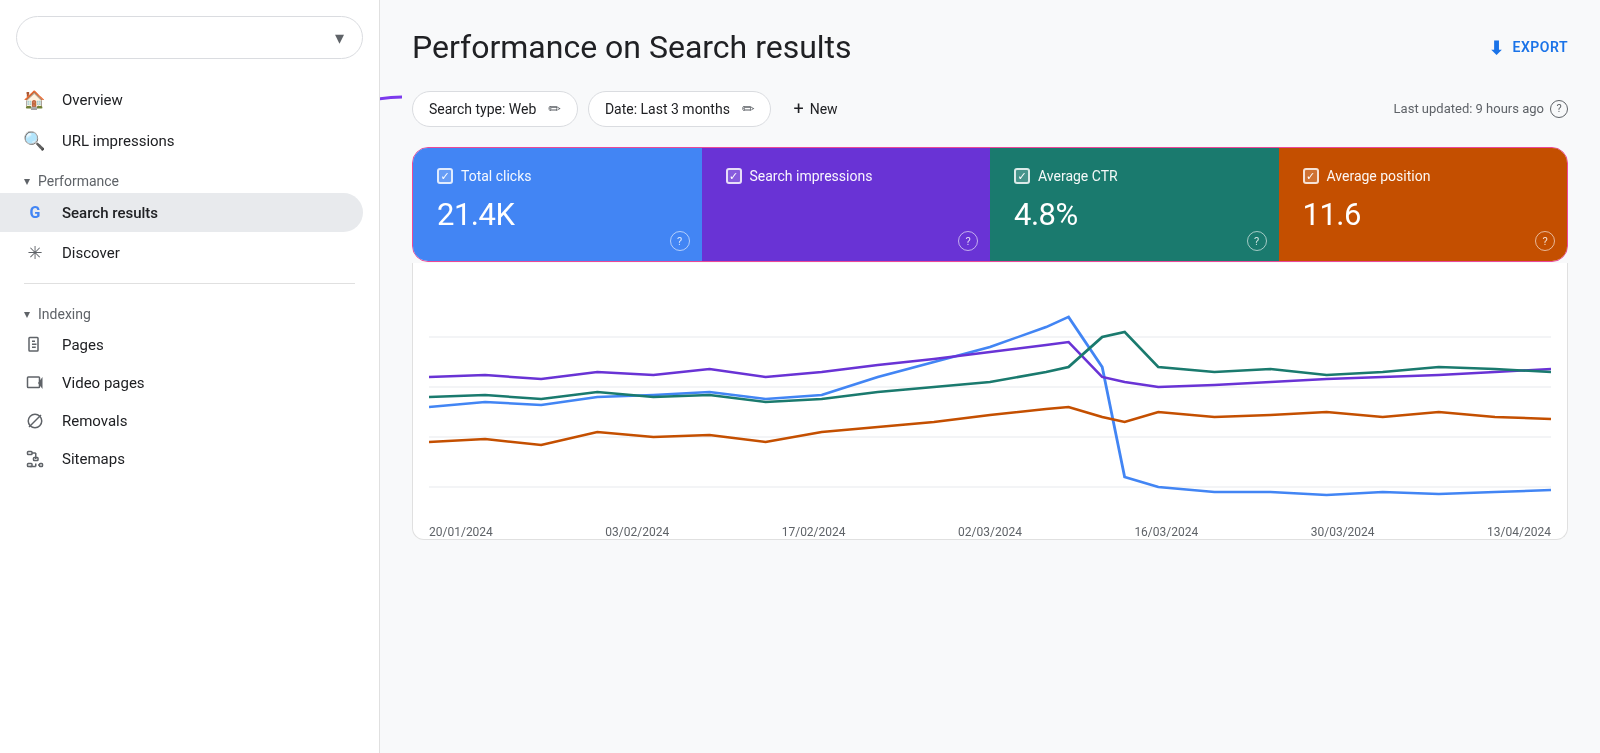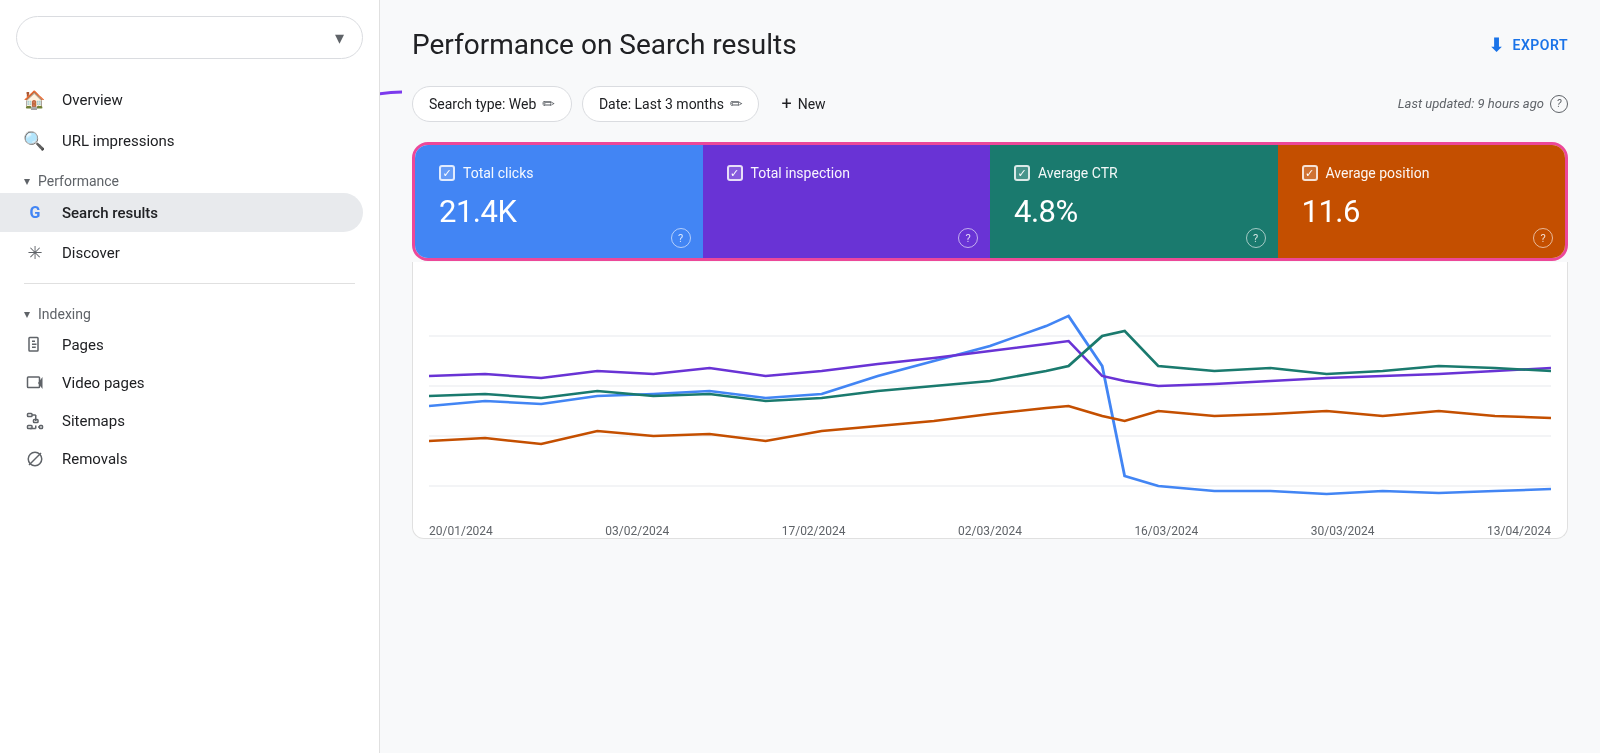--- a/index.html
+++ b/index.html
@@ -92,21 +92,21 @@
       overflow-y: auto;
       background: #f8f9fa;
     }
     .main-header {
       display: flex;
       align-items: center;
       justify-content: space-between;
       margin-bottom: 24px;
     }
     .main-title {
-      font-size: 28px;
+      font-size: 32px;
       font-weight: 400;
       color: #202124;
     }
     .export-btn {
       display: flex;
       align-items: center;
       gap: 8px;
       font-size: 14px;
       font-weight: 600;
       color: #1a73e8;
@@ -122,21 +122,21 @@
     .filter-bar {
       display: flex;
       align-items: center;
       gap: 10px;
       margin-bottom: 20px;
       flex-wrap: wrap;
     }
     .filter-chip {
       display: flex;
       align-items: center;
-      gap: 6px;
+      gap: 12px;
       border: 1.5px solid #dadce0;
       border-radius: 20px;
       padding: 8px 16px;
       font-size: 14px;
       color: #202124;
       background: #fff;
       cursor: pointer;
     }
     .filter-chip .edit-icon {
       color: #5f6368;
@@ -152,38 +152,37 @@
       padding: 8px 12px;
       border-radius: 20px;
     }
     .last-updated {
       margin-left: auto;
       font-size: 13px;
       color: #5f6368;
       display: flex;
       align-items: center;
       gap: 6px;
-      font-style: italic;
     }
     .info-icon {
       width: 18px;
       height: 18px;
       border-radius: 50%;
       border: 1.5px solid #5f6368;
       display: inline-flex;
       align-items: center;
       justify-content: center;
       font-size: 11px;
       color: #5f6368;
       cursor: pointer;
     }
 
     
     .metrics-wrapper {
-      border: 3px solid #ec4899;
+      border: 1px solid #ec4899;
       border-radius: 16px;
       overflow: hidden;
       display: flex;
       margin-bottom: 4px;
       position: relative;
     }
     .metric-card {
       flex: 1;
       padding: 20px 24px 28px 24px;
       position: relative;
@@ -329,46 +328,46 @@
       <span>Pages</span>
     </div>
     <div class="nav-item">
       <span class="nav-icon">
         <svg width="18" height="18" viewBox="0 0 24 24" fill="none" stroke="#5f6368" stroke-width="2">
             <rect x="2" y="4" width="16" height="14" rx="1"></rect>
             <polygon points="22,4 22,20 16,12" fill="#5f6368" stroke="none"></polygon>
           </svg>
       </span>
       <span>Video pages</span>
+    </div>
+    <div class="nav-item">
+      <span class="nav-icon">
+        <svg width="18" height="18" viewBox="0 0 24 24" fill="none" stroke="#5f6368" stroke-width="2">
+            <circle cx="12" cy="12" r="9"></circle>
+            <line x1="4" y1="20" x2="20" y2="4" stroke="#5f6368" stroke-width="2"></line>
+          </svg>
+      </span>
+      <span>Removals</span>
     </div>
     <div class="nav-item">
       <span class="nav-icon">
         <svg width="18" height="18" viewBox="0 0 24 24" fill="none" stroke="#5f6368" stroke-width="2">
             <rect x="2" y="2" width="6" height="4" rx="1"></rect>
             <rect x="10" y="10" width="6" height="4" rx="1"></rect>
             <rect x="2" y="18" width="6" height="4" rx="1"></rect>
             <rect x="18" y="18" width="4" height="4" rx="1"></rect>
             <line x1="8" y1="4" x2="13" y2="4"></line>
             <line x1="13" y1="4" x2="13" y2="12"></line>
             <line x1="13" y1="18" x2="13" y2="22"></line>
             <line x1="13" y1="22" x2="5" y2="22"></line>
             <line x1="18" y1="20" x2="16" y2="20"></line>
           </svg>
       </span>
       <span>Sitemaps</span>
     </div>
-    <div class="nav-item">
-      <span class="nav-icon">
-        <svg width="18" height="18" viewBox="0 0 24 24" fill="none" stroke="#5f6368" stroke-width="2">
-            <circle cx="12" cy="12" r="9"></circle>
-            <line x1="4" y1="20" x2="20" y2="4" stroke="#5f6368" stroke-width="2"></line>
-          </svg>
-      </span>
-      <span>Removals</span>
-    </div>
   </nav>
 </aside>
 
 <main class="main">
 
   <div class="main-header">
     <h1 class="main-title">Performance on Search results</h1>
     <div class="export-btn">
       <span class="export-icon">⬇</span>
       <span>EXPORT</span>
@@ -402,21 +401,21 @@
           <div class="metric-checkbox"></div>
           <span class="metric-label">Total clicks</span>
         </div>
         <div class="metric-value">21.4K</div>
         <div class="metric-help">?</div>
       </div>
 
       <div class="metric-card impressions">
         <div class="metric-label-row">
           <div class="metric-checkbox"></div>
-          <span class="metric-label">Total inspection</span>
+          <span class="metric-label">Search impressions</span>
         </div>
         <div class="metric-help">?</div>
       </div>
 
       <div class="metric-card ctr">
         <div class="metric-label-row">
           <div class="metric-checkbox"></div>
           <span class="metric-label">Average CTR</span>
         </div>
         <div class="metric-value">4.8%</div>

